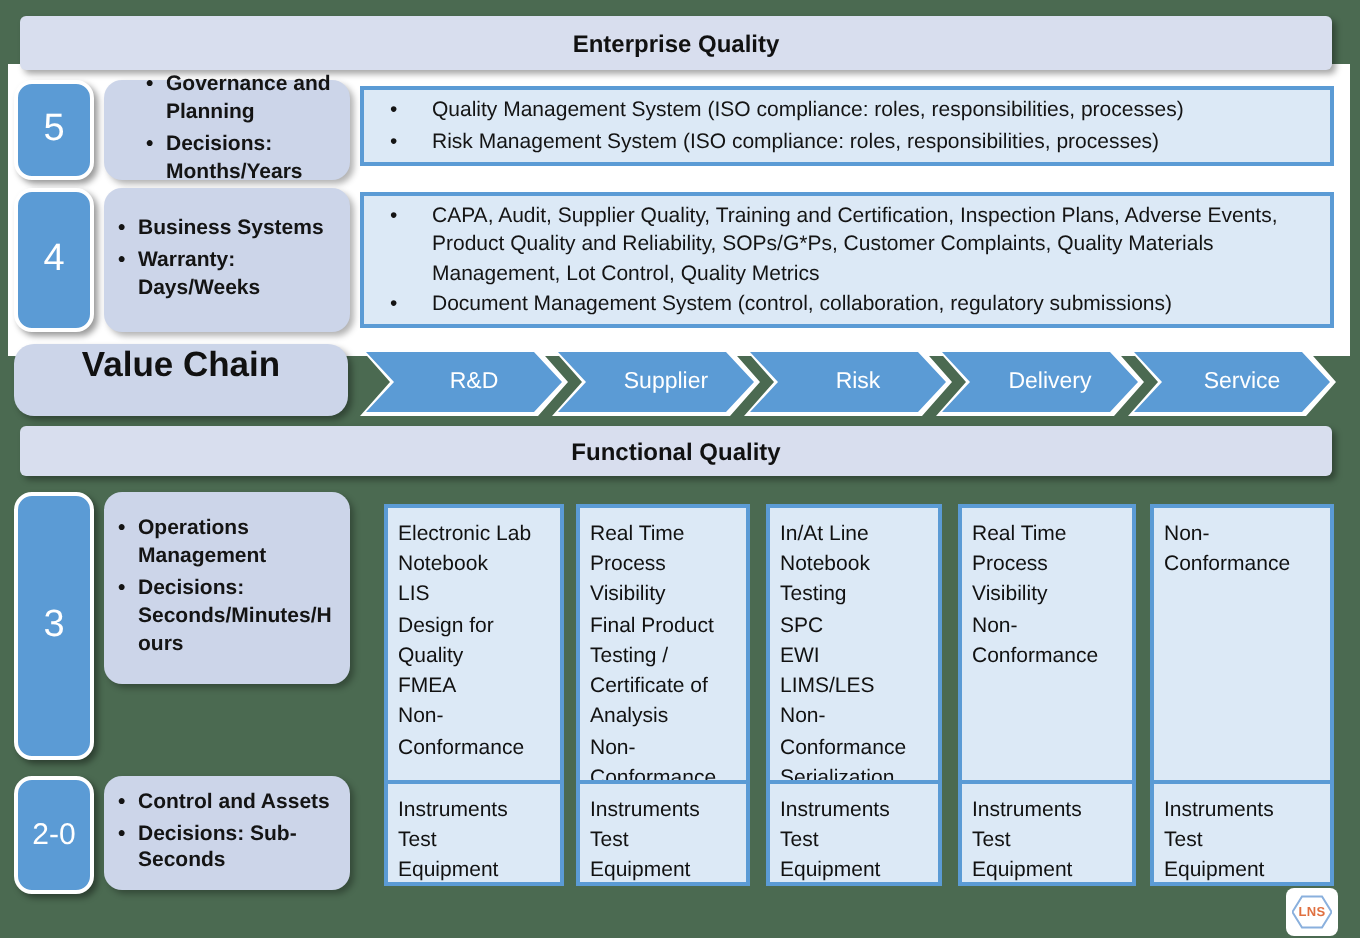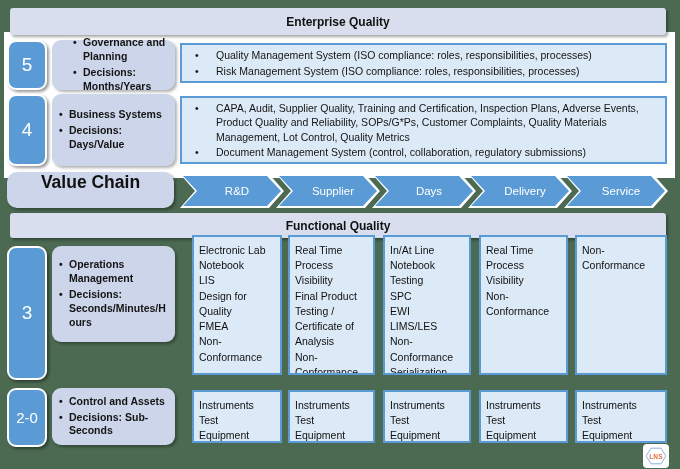--- a/index.html
+++ b/index.html
@@ -92,21 +92,21 @@
     background:var(--blue,#5b9bd5);
     clip-path:polygon(0% 0%, calc(100% - 14px) 0%, 100% 50%, calc(100% - 14px) 100%, 0% 100%, 14px 50%);
   }
   .chev-label {
     position:absolute; inset:0; display:flex; align-items:center; justify-content:center;
     padding-left:10px; color:#fff; font-size:11.5px;
   }
 
   
   .cols { position:absolute; left:0; width:680px; }
-  .cols-row3 { top:235px; height:140px; }
+  .cols-row3 { top:252px; height:140px; }
   .cols-row20 { top:390px; height:53px; }
   .fq-box {
     position:absolute; top:0; height:100%;
     background:var(--boxfill,#dce9f6);
     border:2px solid var(--blue,#5b9bd5);
     padding:6px 5px; font-size:10.5px; line-height:1.45; color:#111;
     overflow:hidden;
   }
   .fq-box:nth-of-type(1){ left:192px; width:90px; }
   .fq-box:nth-of-type(2){ left:288px; width:87px; }
@@ -149,21 +149,21 @@
   <div class="cb-line">Quality Management System (ISO compliance: roles, responsibilities, processes)</div>
       <div class="cb-line">Risk Management System (ISO compliance: roles, responsibilities, processes)</div>
     </div>
 
   <div class="num-badge num-4">
     <span>4</span>
   </div>
   <div class="desc-panel desc-4">
 
   <div class="bullet">Business Systems</div>
-      <div class="bullet">Decisions: Days/Value</div>
+      <div class="bullet">Warranty: Days/Weeks</div>
     </div>
   <div class="content-box content-4">
 
   <div class="cb-line">CAPA, Audit, Supplier Quality, Training and Certification, Inspection Plans, Adverse Events, Product Quality and Reliability, SOPs/G*Ps, Customer Complaints, Quality Materials Management, Lot Control, Quality Metrics</div>
       <div class="cb-line">Document Management System (control, collaboration, regulatory submissions)</div>
     </div>
 
   <div class="vc-label">
     <span>Value Chain</span>
   </div>
@@ -172,21 +172,21 @@
   <div class="chev">
         <div class="chev-inner"></div>
         <span class="chev-label">R&amp;D</span>
       </div>
       <div class="chev">
         <div class="chev-inner"></div>
         <span class="chev-label">Supplier</span>
       </div>
       <div class="chev">
         <div class="chev-inner"></div>
-        <span class="chev-label">Days</span>
+        <span class="chev-label">Risk</span>
       </div>
       <div class="chev">
         <div class="chev-inner"></div>
         <span class="chev-label">Delivery</span>
       </div>
       <div class="chev">
         <div class="chev-inner"></div>
         <span class="chev-label">Service</span>
       </div>
     </div>

